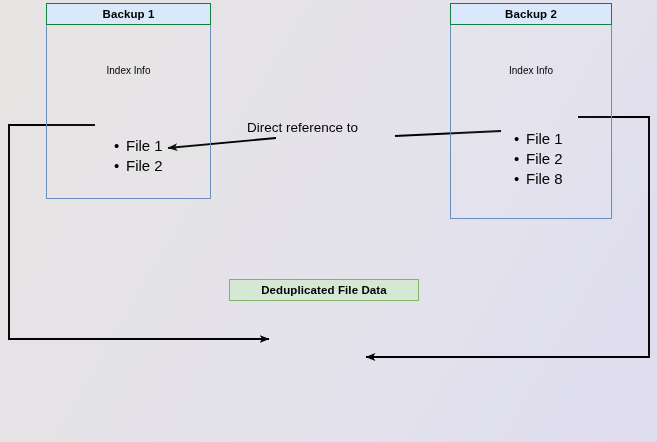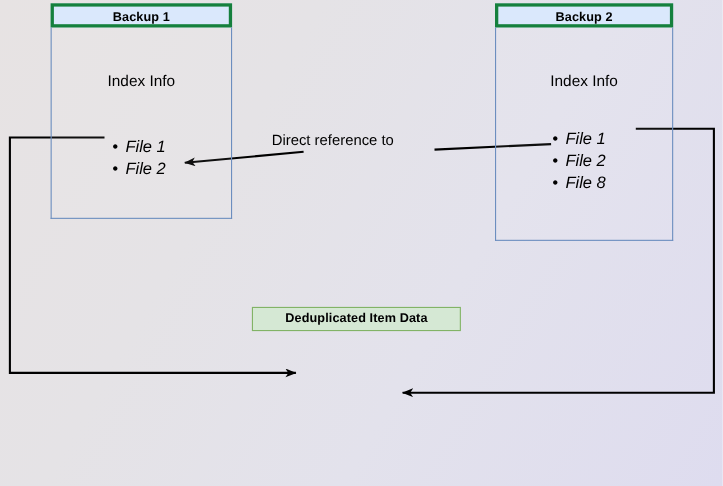--- a/index.html
+++ b/index.html
@@ -49,21 +49,21 @@
   }
   .node-body {
     box-sizing: border-box;
     flex: 1 1 auto;
     position: relative;
   }
 
   
   .node.blue .node-header {
     background: #dae8fc;
-    border: 3px solid #15803d;
+    border: 1px solid #15803d;
   }
   .node.blue .node-body {
     background: rgba(255,255,255,0.06);
     border: 1px solid #6c8ebf;
     border-top: none;
   }
 
   
   .node.green .node-header {
     background: #d5e8d4;
@@ -78,35 +78,34 @@
   
   #backup1 { left: 46px;  top: 3px;   width: 165px; height: 196px; }
   #backup2 { left: 450px; top: 3px;   width: 162px; height: 216px; }
   #dedup   { left: 229px; top: 279px; width: 190px; height: 161px; }
 
   .index-title {
     position: absolute;
     left: 0;
     right: 0;
     text-align: center;
-    font-size: 14px;
+    font-size: 10px;
     color: #000000;
   }
   #backup1 .index-title { top: 40px; }
   #backup2 .index-title { top: 40px; }
 
   
   ul.items {
     position: absolute;
-    margin: 0;
+    margin: 12px;
     padding: 0 0 0 17px;
     list-style: none;
     font-size: 15px;
     color: #000000;
-    font-style: italic;
   }
   ul.items li {
     position: relative;
     line-height: 20px;
     white-space: nowrap;
   }
   ul.items li::before {
     content: "\2022";
     position: absolute;
     left: -12px;
@@ -173,20 +172,20 @@
       <div class="index-title">Index Info</div>
       <ul class="items">
         <li>File 1</li>
         <li>File 2</li>
         <li>File 8</li>
       </ul>
     </div>
   </div>
 
   <div class="node green" id="dedup">
-    <div class="node-header">Deduplicated Item Data</div>
+    <div class="node-header">Deduplicated File Data</div>
   </div>
 
   <div id="ref-label">
     <div>Direct reference to</div>
   </div>
 
 </div>
 
 </body></html>

